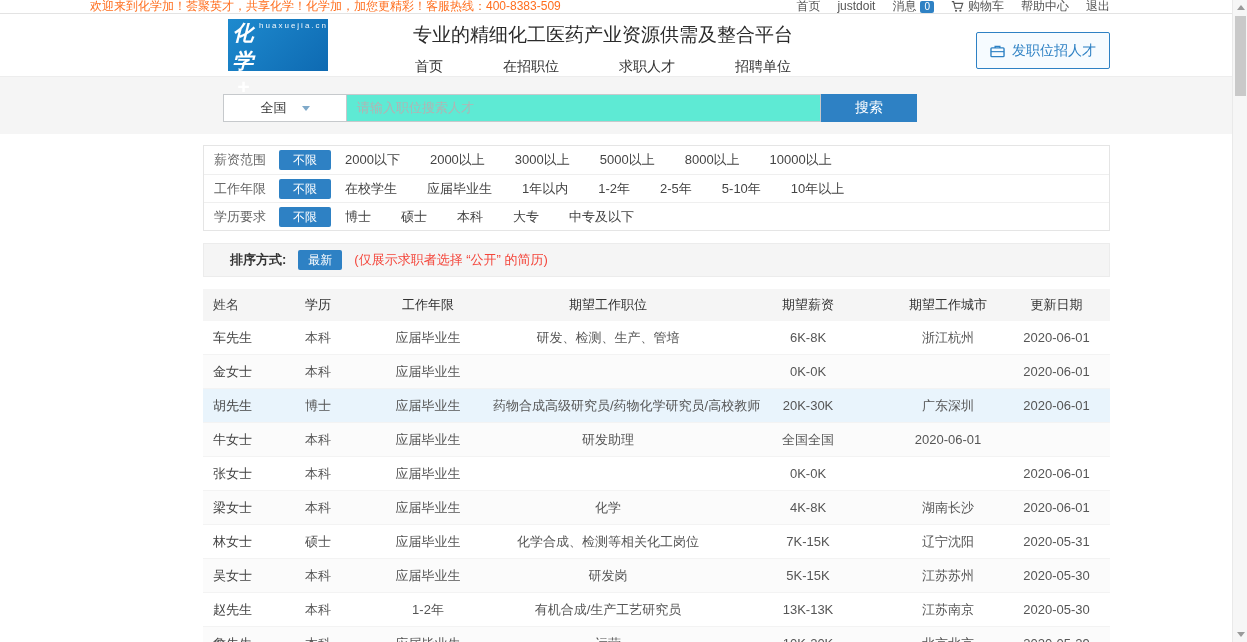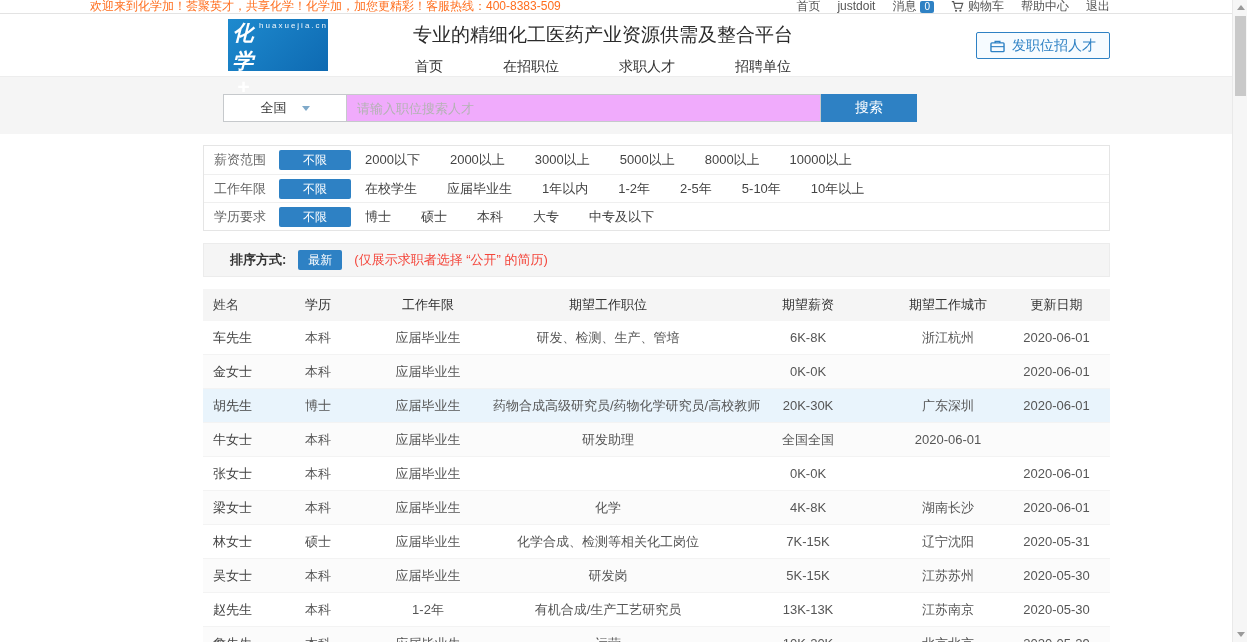--- a/index.html
+++ b/index.html
@@ -21,42 +21,42 @@
   .header{height:63px;background:#fff;border-bottom:1px solid #ededed;}
   .hdr-inner{position:relative;height:100%;}
   .logo{position:absolute;left:25px;top:5px;width:100px;height:52px;
     background:linear-gradient(135deg,#1e8ace,#0e6ab2);color:#fff;text-align:center;
     display:flex;flex-direction:row;justify-content:center;}
   .logo-main{font-size:21px;font-weight:bold;font-style:italic;letter-spacing:1px;}
   .logo-sub{font-size:8px;letter-spacing:2px;margin-top:2px;opacity:.95;}
   .hdr-mid{position:absolute;left:190px;top:8px;width:420px;text-align:center;}
   .slogan{font-size:19px;color:#2b2b2b;}
   .nav{margin-top:10px;display:flex;justify-content:space-between;padding:0 22px;font-size:14px;color:#333;}
-  .post-btn{position:absolute;right:0;top:18px;height:27px;padding:0 13px;display:inline-flex;
+  .post-btn{position:absolute;right:0;top:18px;height:37px;padding:0 13px;display:inline-flex;
     align-items:center;gap:7px;border:1px solid var(--accent);color:var(--accent);
     background:#f6fbff;font-size:14px;border-radius:2px;}
 
   
   .search-sec{background:#f5f5f5;height:57px;padding:17px 0 12px;}
   .search-bar{display:flex;height:28px;}
   .region-select{width:124px;background:#fff;border:1px solid #c6c9cc;display:flex;align-items:center;
     justify-content:center;gap:15px;font-size:13px;color:#333;cursor:pointer;margin-left:20px;}
   .caret{width:0;height:0;border-left:4px solid transparent;border-right:4px solid transparent;
     border-top:5px solid #7fa9c9;display:inline-block;}
   .search-input{width:474px;border:1px solid #c6c9cc;border-left:none;padding:0 10px;font-size:13px;
-    color:#333;outline:none;font-family:Liberation Sans, sans-serif;background:#f0abfc;}
+    color:#333;outline:none;font-family:Liberation Serif, serif;background:#5eead4;}
   .search-input::placeholder{color:#b3b3b3;}
   .search-btn{width:96px;background:var(--accent);color:#fff;border:none;font-size:14px;cursor:pointer;font-family:inherit;}
 
   
   .filter-panel{margin-top:11px;border:1px solid #e5e5e5;background:#fff;}
   .filter-row{height:28px;display:flex;align-items:center;font-size:13px;color:#444;white-space:nowrap;}
   .filter-row + .filter-row{border-top:1px solid #efefef;}
   .filter-label{width:75px;padding-left:10px;color:#666;flex:none;}
-  .filter-tag{background:var(--accent);color:#fff;font-size:12px;line-height:12px;padding:4px 24px;
+  .filter-tag{background:var(--accent);color:#fff;font-size:12px;line-height:12px;padding:4px 14px;
     border-radius:2px;margin-right:14px;flex:none;}
   .filter-opt{margin-right:30px;}
 
   
   .sort-bar{margin-top:12px;height:34px;background:#f5f5f5;border:1px solid #ececec;display:flex;
     align-items:center;padding-left:26px;font-size:13px;}
   .sort-label{color:#333;font-weight:bold;}
   .sort-btn{background:var(--accent);color:#fff;font-size:12px;line-height:12px;padding:4px 10px;
     border-radius:2px;margin-left:12px;}
   .sort-note{color:var(--warn);margin-left:12px;}

